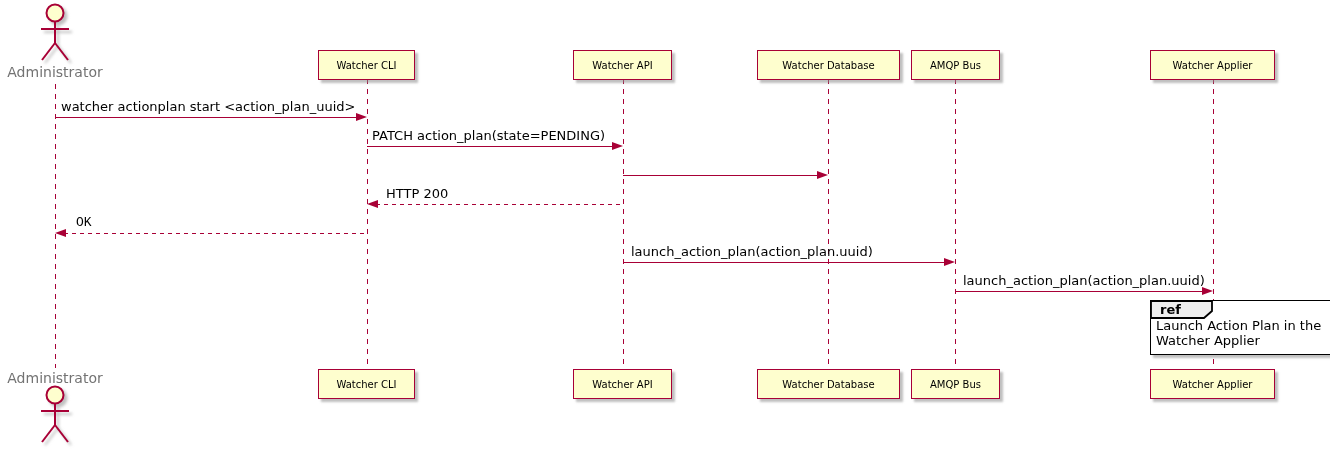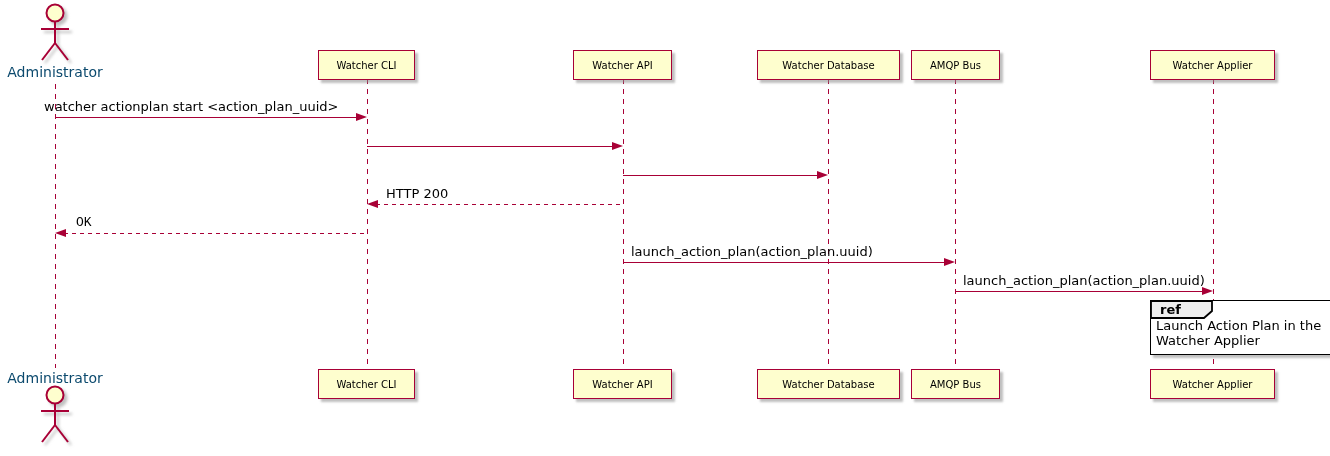--- a/index.html
+++ b/index.html
@@ -18,21 +18,21 @@
     position:absolute;height:28px;
     background:#FEFECE;
     border:1.6px solid #A80036;
     box-shadow:3px 3px 2px rgba(140,140,140,0.55);
     display:flex;align-items:center;justify-content:center;
     font-size:10px;color:#000;white-space:nowrap;
     box-sizing:border-box;
   }
   .actor-label{
     position:absolute;transform:translateX(-50%);
-    font-size:14px;color:#0c4a6e;white-space:nowrap;
+    font-size:14px;color:#737373;white-space:nowrap;
   }
   .actor-fig{position:absolute;filter:drop-shadow(3px 3px 1.5px rgba(140,140,140,0.55));}
   .msg-line-solid{position:absolute;height:1.4px;background:#A80036;}
   .msg-line-dashed{
     position:absolute;height:1.4px;
     background:repeating-linear-gradient(to right,#A80036 0 4px,rgba(0,0,0,0) 4px 8px);
   }
   .arrow-right{
     position:absolute;width:0;height:0;
     border-top:4.5px solid transparent;border-bottom:4.5px solid transparent;
@@ -90,23 +90,24 @@
     <div class="pbox" style="left: 573px; top: 50px; width: 99px; height: 30px;">Watcher API</div>
     <div class="pbox" style="left: 573px; top: 369px; width: 99px; height: 30px;">Watcher API</div>
     <div class="pbox" style="left: 757px; top: 50px; width: 143px; height: 30px;">Watcher Database</div>
     <div class="pbox" style="left: 757px; top: 369px; width: 143px; height: 30px;">Watcher Database</div>
     <div class="pbox" style="left: 911px; top: 50px; width: 89px; height: 30px;">AMQP Bus</div>
     <div class="pbox" style="left: 911px; top: 369px; width: 89px; height: 30px;">AMQP Bus</div>
     <div class="pbox" style="left: 1150px; top: 50px; width: 125px; height: 30px;">Watcher Applier</div>
     <div class="pbox" style="left: 1150px; top: 369px; width: 125px; height: 30px;">Watcher Applier</div>
     <div class="msg-line-solid" style="left: 55px; top: 117px; width: 303px; margin-left: 0px;"></div>
     <div class="arrow-right" style="left: 356px; top: 113.2px;"></div>
-    <div class="msg-label" style="left: 44px; top: 100px;">watcher actionplan start &lt;action_plan_uuid&gt;</div>
+    <div class="msg-label" style="left: 61px; top: 100px;">watcher actionplan start &lt;action_plan_uuid&gt;</div>
     <div class="msg-line-solid" style="left: 367px; top: 146px; width: 247px; margin-left: 0px;"></div>
     <div class="arrow-right" style="left: 612px; top: 142.2px;"></div>
+    <div class="msg-label" style="left: 372px; top: 129px;">PATCH action_plan(state=PENDING)</div>
     <div class="msg-line-solid" style="left: 623px; top: 175px; width: 196px; margin-left: 0px;"></div>
     <div class="arrow-right" style="left: 817px; top: 171.2px;"></div>
     <div class="msg-line-dashed" style="left: 367px; top: 204px; width: 247px; margin-left: 9px;"></div>
     <div class="arrow-left" style="left: 367px; top: 200.2px;"></div>
     <div class="msg-label" style="left: 386px; top: 187px;">HTTP 200</div>
     <div class="msg-line-dashed" style="left: 55px; top: 233px; width: 303px; margin-left: 9px;"></div>
     <div class="arrow-left" style="left: 55px; top: 229.2px;"></div>
     <div class="msg-label" style="left: 76px; top: 216px; font-family: Liberation Mono, monospace;">OK</div>
     <div class="msg-line-solid" style="left: 623px; top: 262px; width: 323px; margin-left: 0px;"></div>
     <div class="arrow-right" style="left: 944px; top: 258.2px;"></div>

